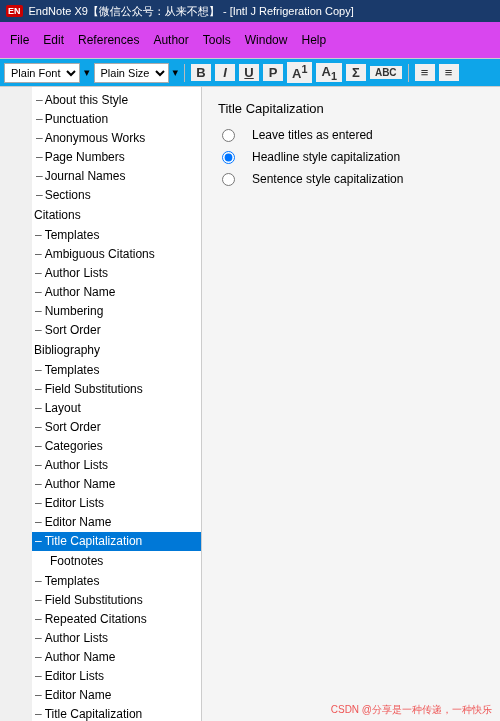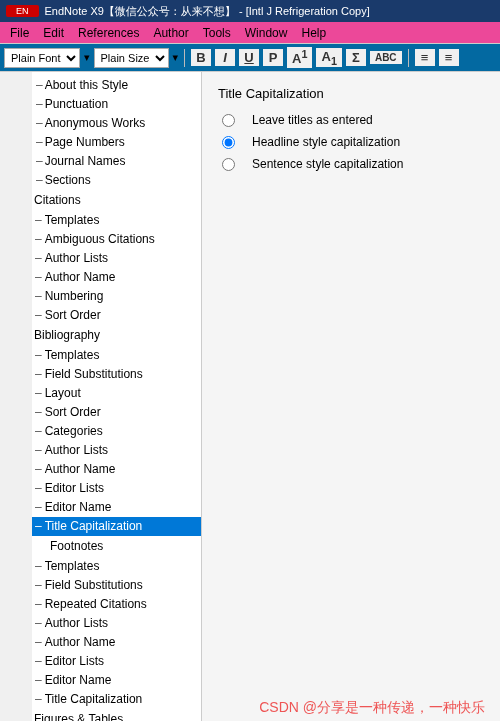--- a/index.html
+++ b/index.html
@@ -18,41 +18,41 @@
       font-size: 11px;
       display: flex;
       align-items: center;
       gap: 6px;
       height: 22px;
     }
     .title-bar-logo {
       background: #c00;
       color: white;
       font-size: 9px;
-      font-weight: normal;
-      padding: 1px 10px;
+      font-weight: bold;
+      padding: 1px 2px;
       border-radius: 2px;
     }
     .menu-bar {
-      background: #ec4899;
+      background: #d946ef;
       border-bottom: 1px solid #ccc;
       display: flex;
       align-items: center;
-      padding: 10px 4px;
+      padding: 18px 4px;
       height: 22px;
       gap: 2px;
     }
     .menu-item {
       padding: 2px 6px;
       font-size: 12px;
       cursor: pointer;
       color: #000;
     }
     .toolbar {
-      background: #0369a1;
+      background: #0ea5e9;
       border-bottom: 1px solid #ccc;
       display: flex;
       align-items: center;
       padding: 2px 4px;
       height: 28px;
       gap: 4px;
     }
     .toolbar-select {
       height: 20px;
       font-size: 11px;
@@ -347,13 +347,13 @@
       </label>
 
       <label class="radio-item">
         <input type="radio" class="radio-input" name="title-cap" style="">
         <span>Sentence style capitalization</span>
       </label>
     </div>
   </div>
 </div>
 
-<div style="position:fixed;bottom:4px;right:15px;font-size:14px;color:#e55;pointer-events:none;margin-left:48px;">CSDN @分享是一种传递，一种快乐</div>
+<div style="position:fixed;bottom:4px;right:8px;font-size:10px;color:#e55;pointer-events:none;margin-left:48px;">CSDN @分享是一种传递，一种快乐</div>
 
 </body></html>

